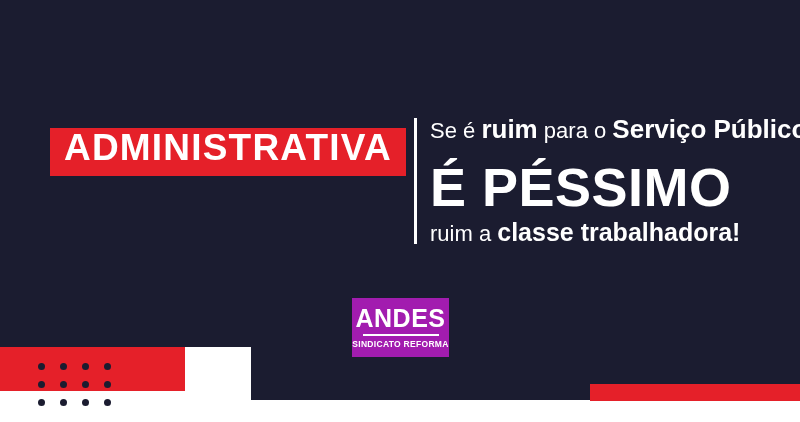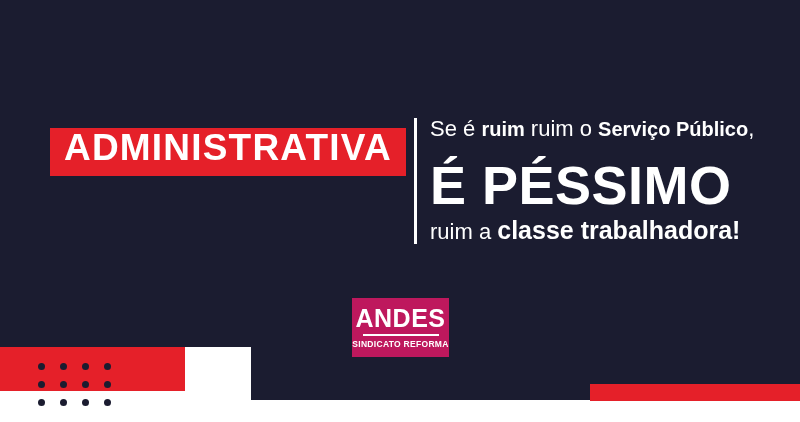--- a/index.html
+++ b/index.html
@@ -116,21 +116,21 @@
     color: #ffffff;
   }
   .slogan-line1 {
     font-size: 22px;
     line-height: 26px;
     font-weight: normal;
     white-space: nowrap;
   }
   .slogan-line1 .bold {
     font-weight: bold;
-    font-size: 20px;
+    font-size: 26px;
   }
   .slogan-line2 {
     font-size: 54px;
     line-height: 58px;
     font-weight: bold;
     letter-spacing: 0.5px;
     white-space: nowrap;
     margin-top: 14px;
   }
   .slogan-line3 {
@@ -144,21 +144,21 @@
     font-weight: bold;
     font-size: 25px;
     margin-top: 47px;
   }
 
   
   .logo {
     position: absolute;
     left: 352px; top: 298px;
     width: 97px;
-    background: #be185d;
+    background: #a21caf;
     padding: 7px 0 8px 0;
     text-align: center;
     z-index: 6;
   }
   .logo-word {
     display: block;
     color: #ffffff;
     font-size: 25px;
     line-height: 26px;
     font-weight: bold;
@@ -208,21 +208,21 @@
 
   <div class="headline-left">
     <span class="admin-box">
       <span class="admin-text">ADMINISTRATIVA</span>
     </span>
   </div>
 
   <div class="divider"></div>
 
   <div class="slogan">
-    <div class="slogan-line1"><span>Se é </span><span class="bold">ruim</span><span> ruim o </span><span class="bold">Serviço Público</span><span>,</span></div>
+    <div class="slogan-line1"><span>Se é </span><span class="bold">ruim</span><span> para o </span><span class="bold">Serviço Público</span><span>,</span></div>
     <div class="slogan-line2">É PÉSSIMO</div>
     <div class="slogan-line3"><span>ruim a </span><span class="bold">classe trabalhadora!</span></div>
   </div>
 
   <div class="logo">
     <span class="logo-word">ANDES</span>
     <span class="logo-rule"></span>
     <span class="logo-sub">SINDICATO REFORMA</span>
   </div>
 

